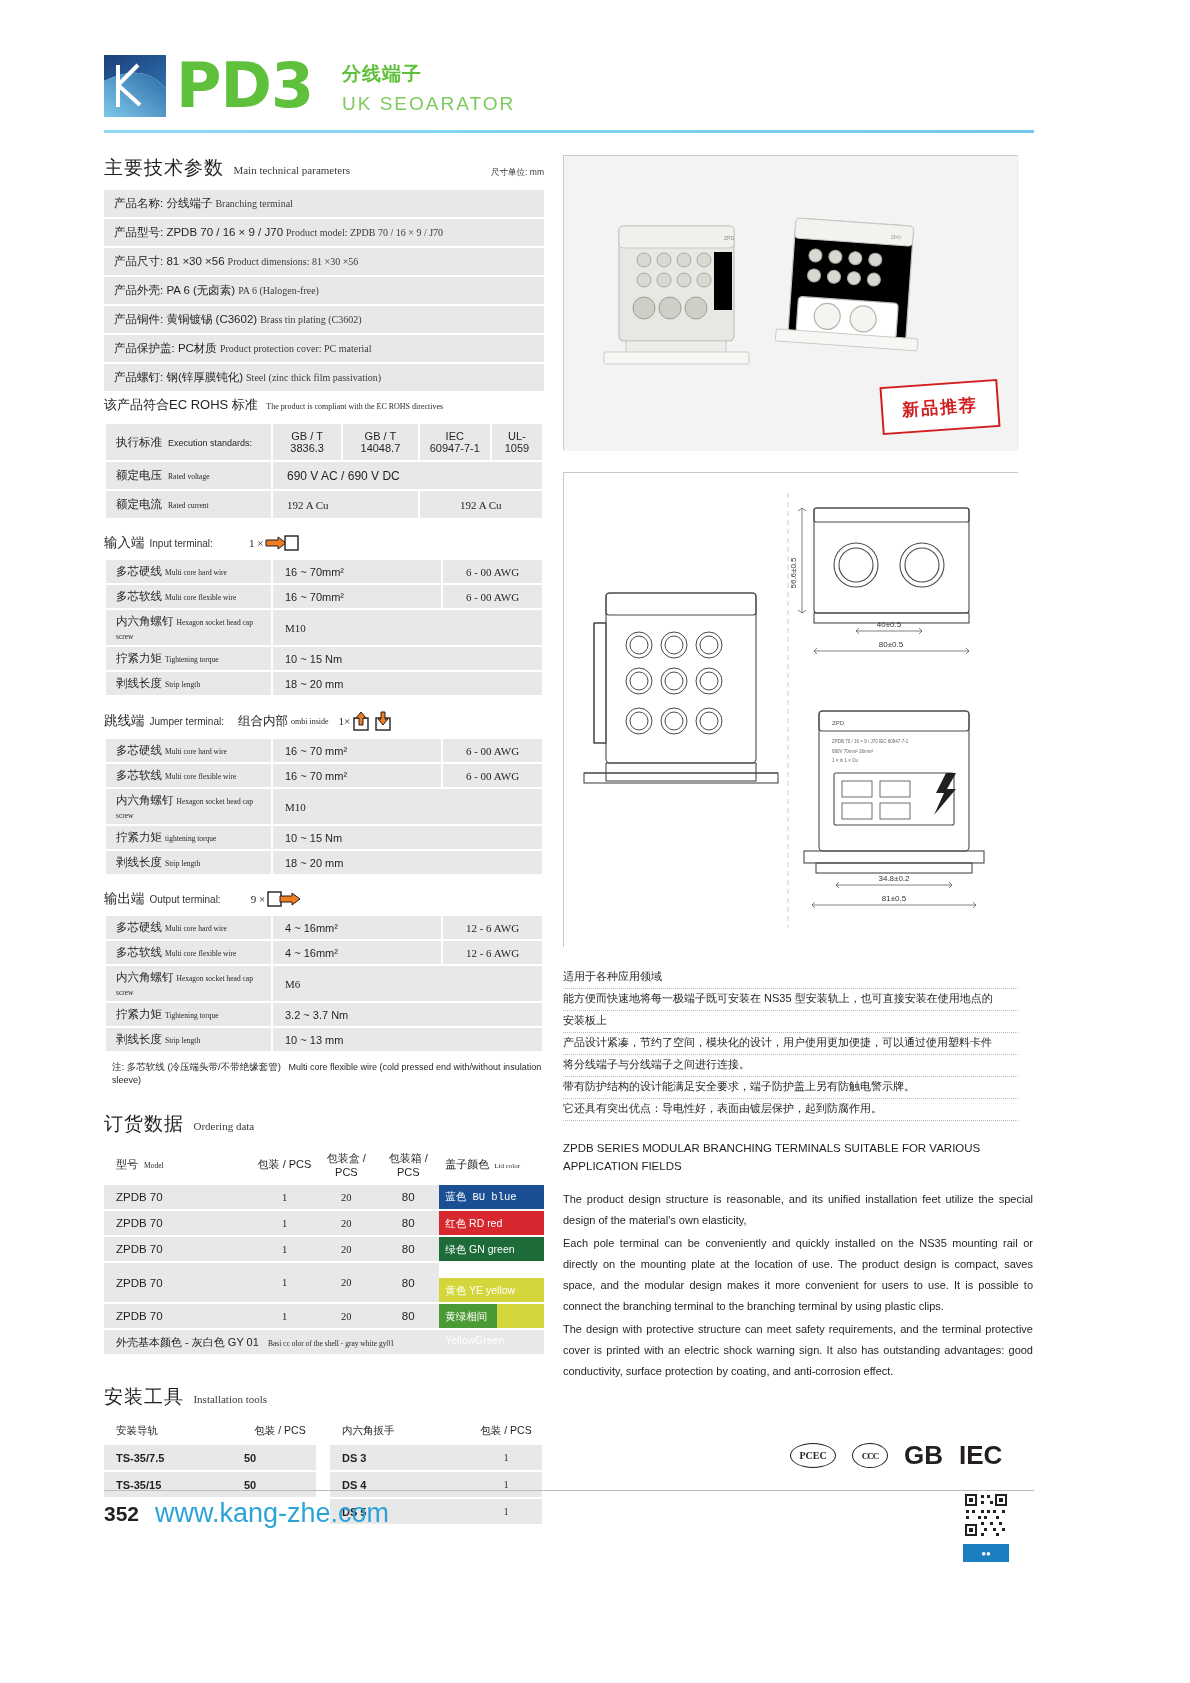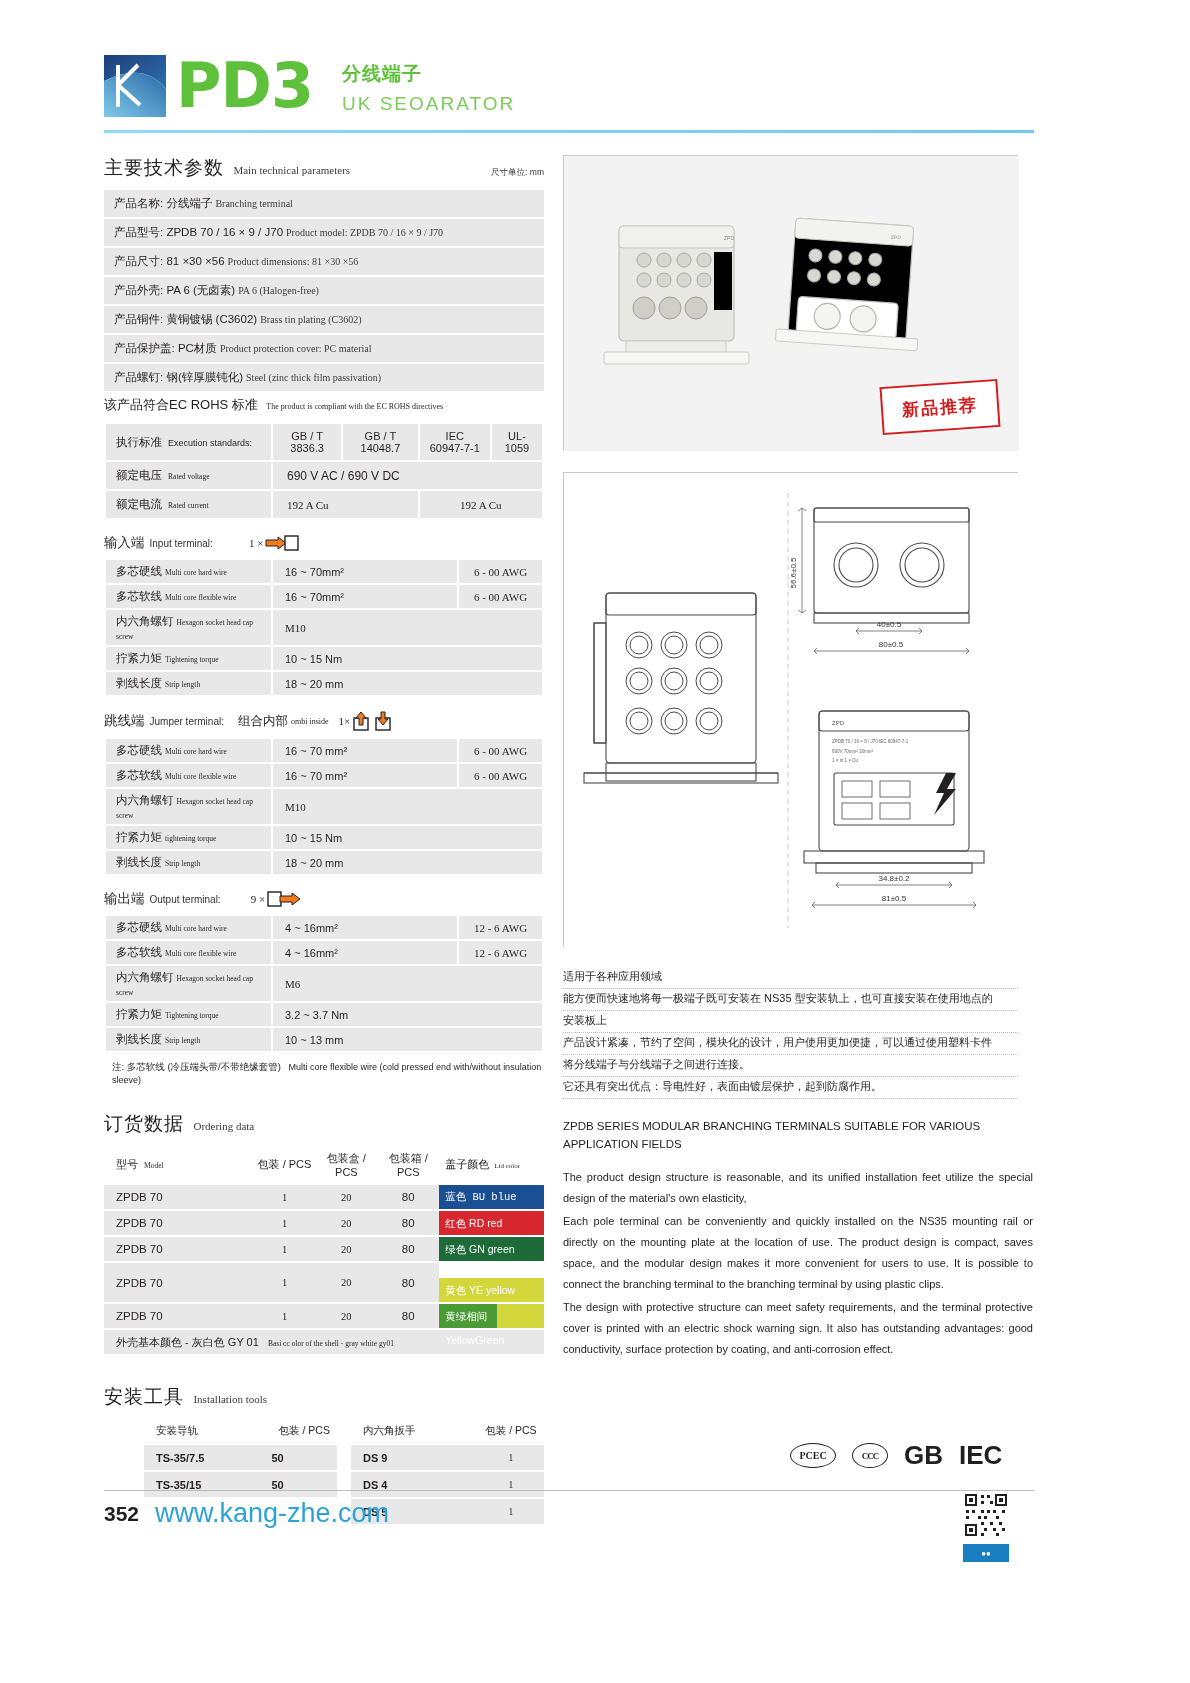--- a/index.html
+++ b/index.html
@@ -50,40 +50,40 @@
   
   .term-head { display: flex; align-items: center; margin: 14px 0 6px 0; }
   .term-head .cn { font-size: 13.5px; margin-left: 6px; }
   .term-head .en { font-size: 10px; margin-left: 5px; color: #333; }
   .term-head .qty { font-size: 11px; font-family: "Liberation Serif", serif; margin-left: 0px; }
   .icon-box { display: inline-block; vertical-align: middle; margin: 0 2px; }
 
   .t2 { width: 100%; border-collapse: separate; border-spacing: 2px; }
   .t2 td { background: #e8e8e8; height: 23px; font-size: 11px; padding: 4px 8px; }
   .t2 td.nm { width: 165px; padding-left: 10px; }
-  .t2 td.v1 { width: 184px; padding-left: 12px; }
+  .t2 td.v1 { width: 168px; padding-left: 12px; }
   .t2 td.v2 { text-align: center; font-family: "Liberation Serif", serif; }
 
   .note-line { font-size: 9.5px; margin-top: 8px; padding-left: 8px; color: #231f20; }
   .note-line .en { font-size: 9px; }
 
   
   .ord-tbl { width: 100%; border-collapse: separate; border-spacing: 0 2px; margin-top: 6px; }
   .ord-tbl th { font-weight: normal; font-size: 11px; text-align: center; padding: 5px 0; background: #fff; }
   .ord-tbl th.model-h { text-align: left; padding-left: 12px; }
   .ord-tbl td { background: #e8e8e8; height: 24px; font-size: 11.5px; text-align: center; }
   .ord-tbl td.model { text-align: left; padding-left: 12px; }
   .ord-tbl td.small-num { font-family: "Liberation Serif", serif; font-size: 10.5px; }
   .ord-tbl td.swatch { background: none; padding: 0; width: 105px; }
   .sw { height: 24px; line-height: 24px; font-size: 10.5px; padding-left: 6px; color: #fff; text-align: left; }
   .shell-row td { background: #e8e8e8; text-align: left; padding-left: 12px; font-size: 11px; }
   .shell-row .sm { font-size: 7.5px; font-family: "Liberation Serif", serif; }
 
   
-  .it-wrap { display: flex; gap: 14px; margin-top: 6px; margin-left: 40px; }
+  .it-wrap { display: flex; gap: 14px; margin-top: 6px; }
   .it-tbl { border-collapse: separate; border-spacing: 0 2px; }
   .it-tbl th { font-weight: normal; font-size: 10.5px; padding: 5px 0; background: #fff; }
   .it-tbl th.l { text-align: left; padding-left: 12px; }
   .it-tbl th.r { text-align: center; }
   .it-tbl td { background: #e8e8e8; height: 25px; font-size: 11px; }
   .it-tbl td.l { text-align: left; padding-left: 12px; font-weight: bold; font-size: 11px; }
   .it-tbl td.r { font-weight: bold; }
   .it-tbl td.r-thin { text-align: center; font-family: "Liberation Serif", serif; font-size: 9.5px; font-weight: normal; }
   .it-tbl td.blank { background: #fff; }
 
@@ -459,21 +459,21 @@
 
       <table class="it-tbl" style="width:212px;">
         <thead>
           <tr>
             <th class="l" style="width:140px;">内六角扳手</th>
             <th class="r" style="width:72px;">包装 / PCS</th>
           </tr>
         </thead>
         <tbody>
           <tr>
-            <td class="l">DS 9</td>
+            <td class="l">DS 3</td>
             <td class="r-thin">1</td>
           </tr>
           <tr>
             <td class="l">DS 4</td>
             <td class="r-thin">1</td>
           </tr>
           <tr>
             <td class="l">DS 5</td>
             <td class="r-thin">1</td>
           </tr>
@@ -632,20 +632,21 @@
         <path d="M224 20 V455" stroke="#bdbdbd" stroke-width="0.8" stroke-dasharray="5 4"></path>
       </svg>
     </div>
 
     <div class="feat">
       <div class="cnline">适用于各种应用领域</div>
       <div class="cnline">能方便而快速地将每一极端子既可安装在 NS35 型安装轨上，也可直接安装在使用地点的</div>
       <div class="cnline">安装板上</div>
       <div class="cnline">产品设计紧凑，节约了空间，模块化的设计，用户使用更加便捷，可以通过使用塑料卡件</div>
       <div class="cnline">将分线端子与分线端子之间进行连接。</div>
+      <div class="cnline">带有防护结构的设计能满足安全要求，端子防护盖上另有防触电警示牌。</div>
       <div class="cnline">它还具有突出优点：导电性好，表面由镀层保护，起到防腐作用。</div>
     </div>
 
     <div class="en-head">ZPDB SERIES MODULAR BRANCHING TERMINALS SUITABLE FOR VARIOUS APPLICATION FIELDS</div>
 
     <div class="en-body">
       <p>The product design structure is reasonable, and its unified installation feet utilize the special design of the material's own elasticity,</p>
       <p>Each pole terminal can be conveniently and quickly installed on the NS35 mounting rail or directly on the mounting plate at the location of use. The product design is compact, saves space, and the modular design makes it more convenient for users to use. It is possible to connect the branching terminal to the branching terminal by using plastic clips.</p>
       <p>The design with protective structure can meet safety requirements, and the terminal protective cover is printed with an electric shock warning sign. It also has outstanding advantages: good conductivity, surface protection by coating, and anti-corrosion effect.</p>
     </div>

